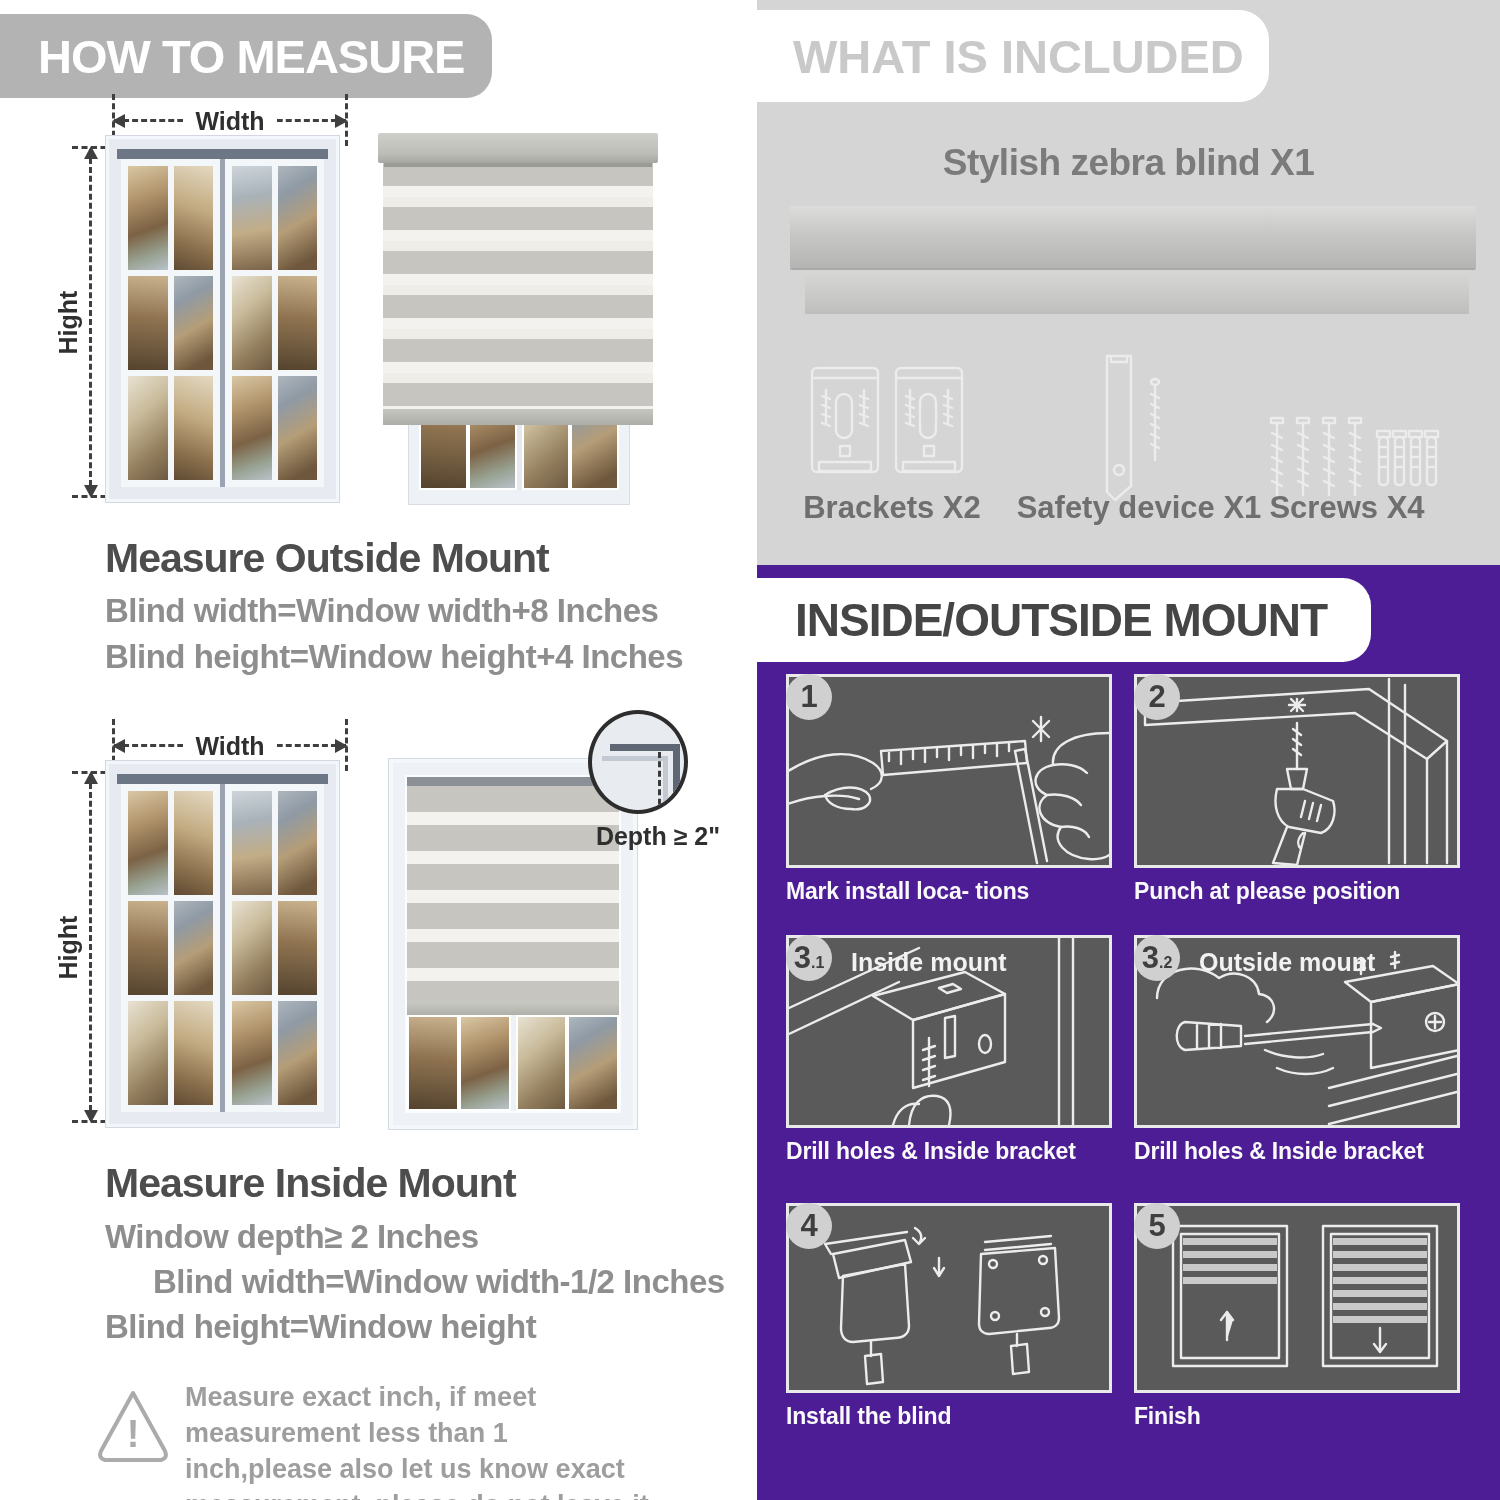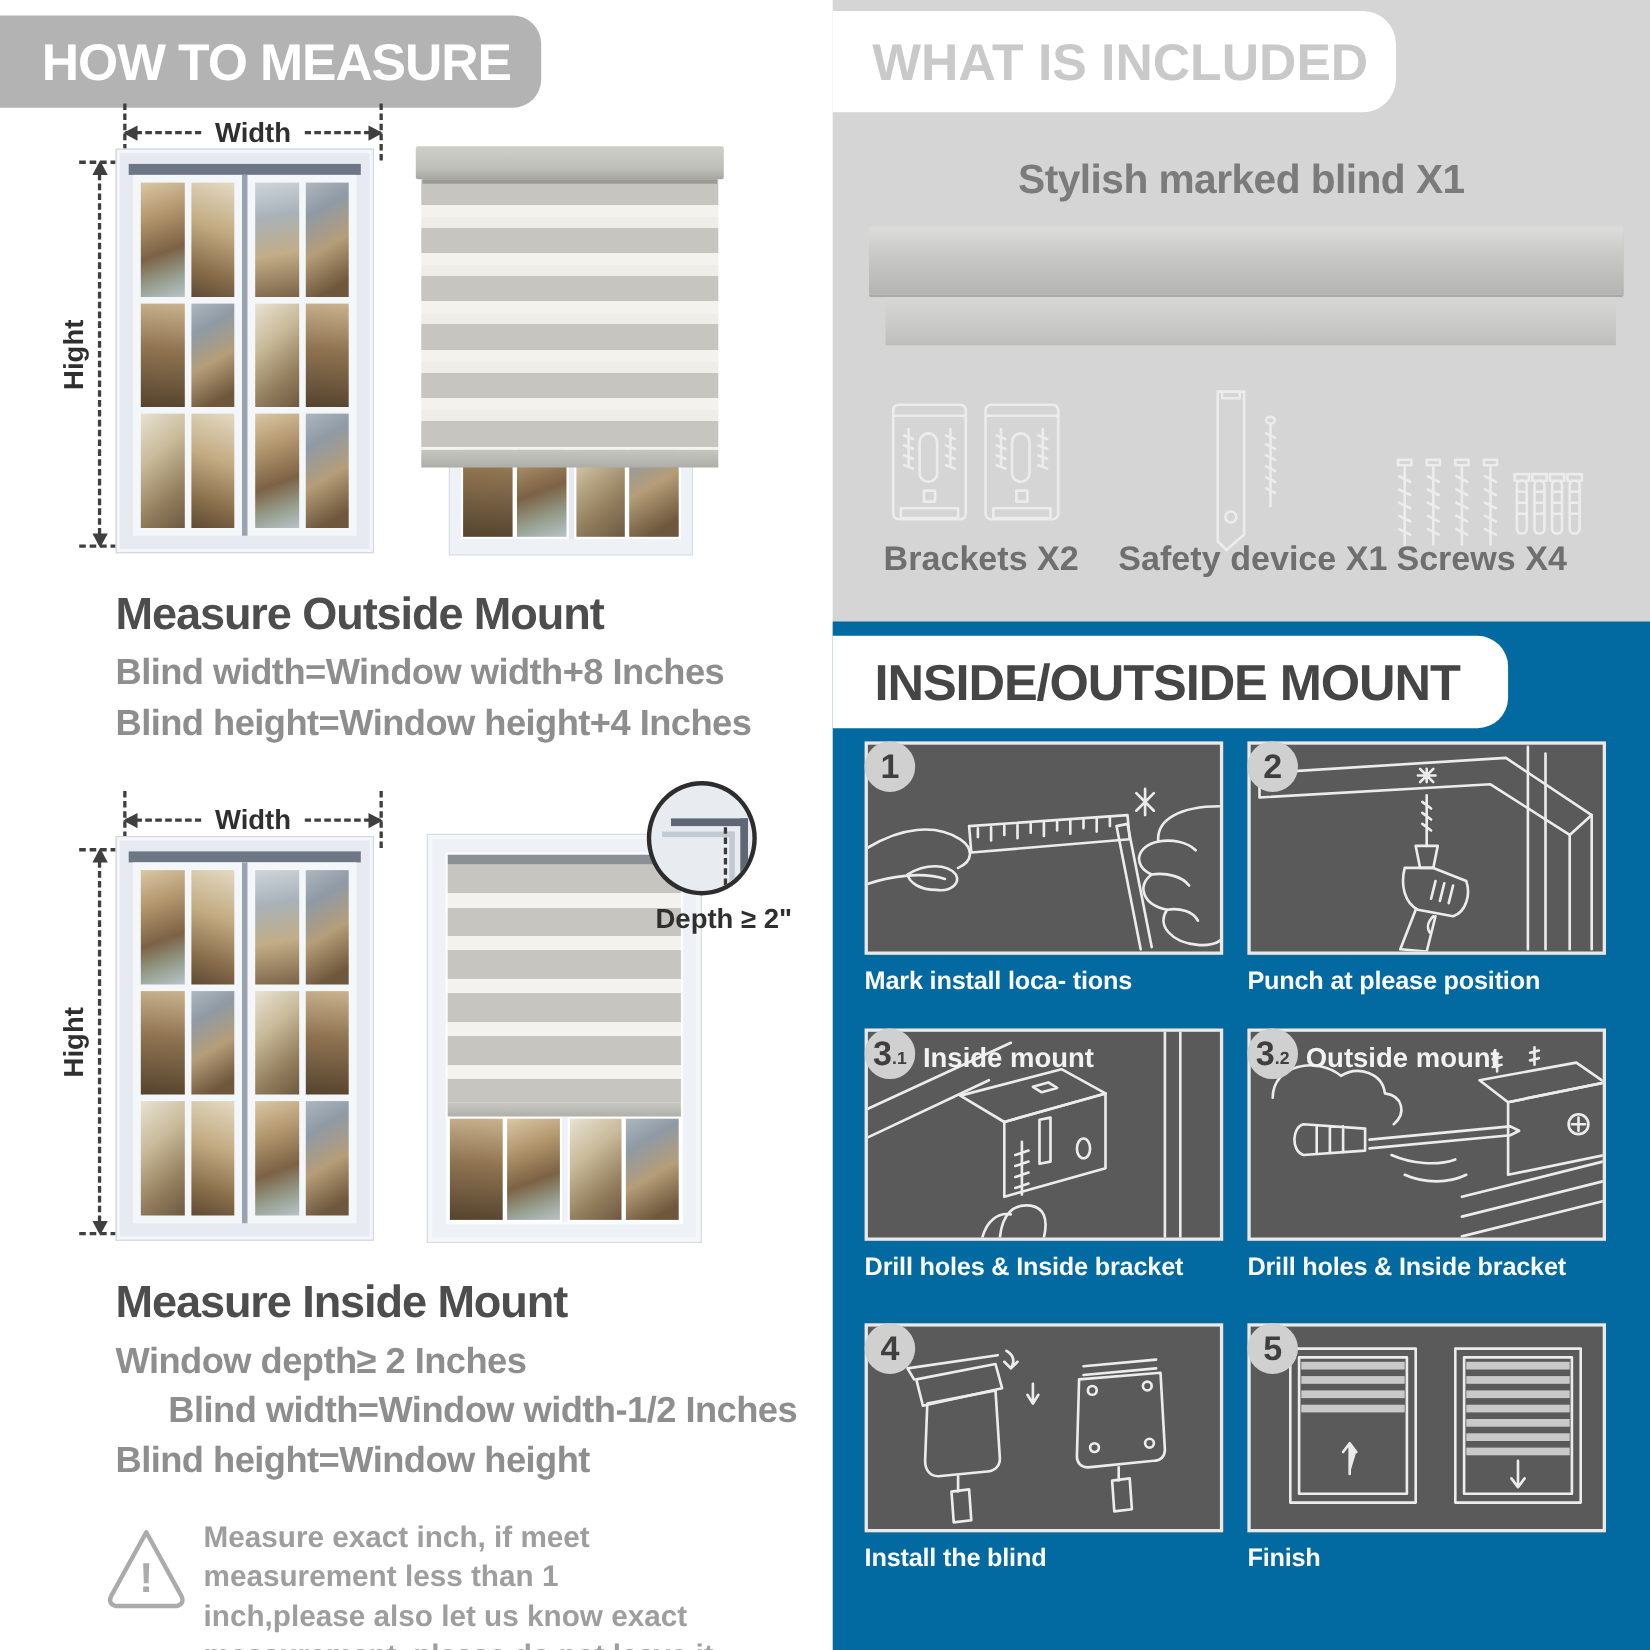--- a/index.html
+++ b/index.html
@@ -99,32 +99,32 @@
     border-radius:0 30px 30px 0;display:flex;align-items:center;padding-left:36px;}
   .pill-white span{color:#c9c9c9;font-weight:bold;font-size:47px;letter-spacing:0px;}
   .blind-title{position:absolute;left:0;top:142px;width:743px;text-align:center;color:#7b7b7b;
     font-weight:bold;font-size:37px;letter-spacing:-0.5px;}
   .headrail-top{position:absolute;left:33px;top:206px;width:686px;height:62px;border-radius:2px;
     background:linear-gradient(180deg,#dcdcda 0%,#c7c7c5 45%,#b4b4b2 100%);box-shadow:0 2px 0 #a9a9a7;}
   .headrail-bottom{position:absolute;left:48px;top:270px;width:664px;height:44px;
     background:linear-gradient(180deg,#d7d7d5 0%,#c9c9c7 60%,#bebebc 100%);}
   .part-label{position:absolute;top:490px;color:#6f6f6f;font-weight:bold;font-size:31px;text-align:center;width:240px;}
 
-  .panel-dark{position:absolute;left:757px;top:565px;width:743px;height:935px;background:#0369a1;}
+  .panel-dark{position:absolute;left:757px;top:565px;width:743px;height:935px;background:#4c1d95;}
   .pill-white2{position:absolute;left:0;top:13px;width:614px;height:84px;background:#fff;
     border-radius:0 28px 28px 0;display:flex;align-items:center;padding-left:38px;}
   .pill-white2 span{color:#454545;font-weight:bold;font-size:46px;letter-spacing:-1px;}
 
   .step-card{position:absolute;width:326px;}
   .step-art{position:relative;width:326px;border:3px solid #e9e9e9;background:#5a5a5a;}
   .step-badge{position:absolute;top:-3px;left:-3px;width:46px;height:46px;border-radius:50%;
     background:#d0d0d0;color:#3f3f3f;display:flex;align-items:center;justify-content:center;z-index:3;}
   .step-badge .bmain{font-weight:bold;font-size:31px;}
   .step-badge .bsub{font-weight:bold;font-size:16px;margin-top:10px;}
-  .step-title{position:absolute;top:10px;left:50px;color:#f2f2f2;font-weight:bold;font-size:25px;z-index:3;}
+  .step-title{position:absolute;top:10px;left:62px;color:#f2f2f2;font-weight:bold;font-size:25px;z-index:3;}
   .step-caption{margin-top:10px;color:#fafafa;font-weight:bold;font-size:23px;letter-spacing:-0.2px;}
   .lineart{display:block;}
   .lineart path,.lineart circle,.lineart ellipse,.lineart line,.lineart rect,.lineart polyline
     {fill:none;stroke:#ececec;stroke-width:2.4;stroke-linecap:round;stroke-linejoin:round;}
   .lineart .fillgray{fill:#c9c9c9;stroke:none;}
   .lineart .fillwhite{fill:#ececec;stroke:none;}
 </style>
 </head>
 <body>
 
@@ -265,21 +265,21 @@
   <svg class="abs" style="left:95px;top:1385px;" width="76" height="84" viewBox="0 0 76 84">
     <path d="M38,8 L70,66 Q73,73 66,75 L10,75 Q3,73 6,66 Z" fill="none" stroke="#ababab" stroke-width="4" stroke-linejoin="round"></path>
     <text x="38" y="62" text-anchor="middle" font-family="Liberation Sans, sans-serif" font-size="38" font-weight="bold" fill="#ababab">!</text>
   </svg>
   <div class="warn-text" style="left:185px;top:1380px;">Measure exact inch, if meet measurement less than 1 inch,please also let us know exact measurement, please do not leave it</div>
 
   <div class="panel-light">
     <div class="pill-white">
       <span>WHAT IS INCLUDED</span>
     </div>
-    <div class="blind-title">Stylish marked blind X1</div>
+    <div class="blind-title">Stylish zebra blind X1</div>
 
     <div class="headrail-top"></div>
     <div class="headrail-bottom"></div>
 
     <svg class="abs lineart" style="left:52px;top:362px;" width="164" height="126" viewBox="0 0 164 126">
       <g stroke="#a8a6a0">
         <rect x="3" y="6" width="66" height="104" rx="5" fill="#efeeea"></rect>
         <path d="M3,16 L69,16"></path>
         <rect x="27" y="32" width="16" height="44" rx="8" fill="#dcdad4"></rect>
         <path d="M17,28 l0,34 M17,28 m-4,6 l8,3 m-8,6 l8,3 m-8,6 l8,3 m-8,6 l8,3"></path>

